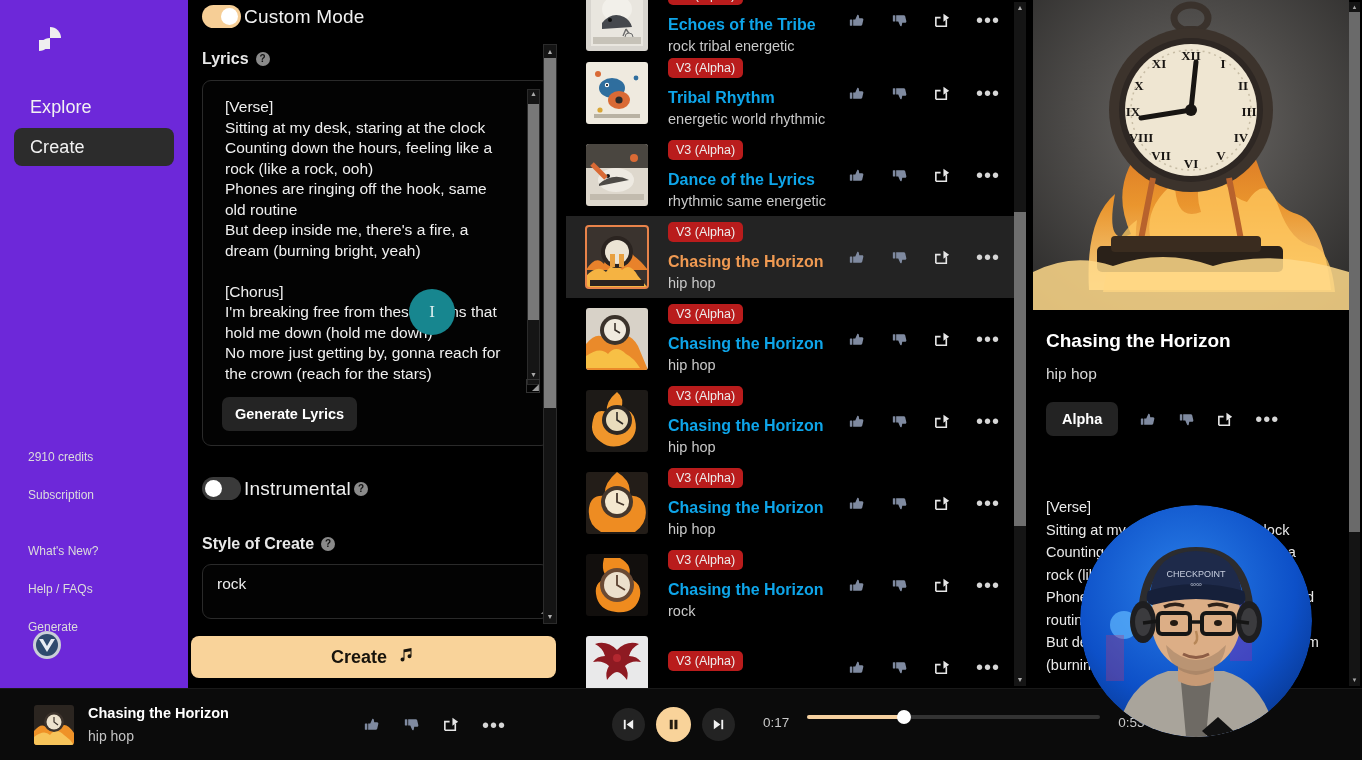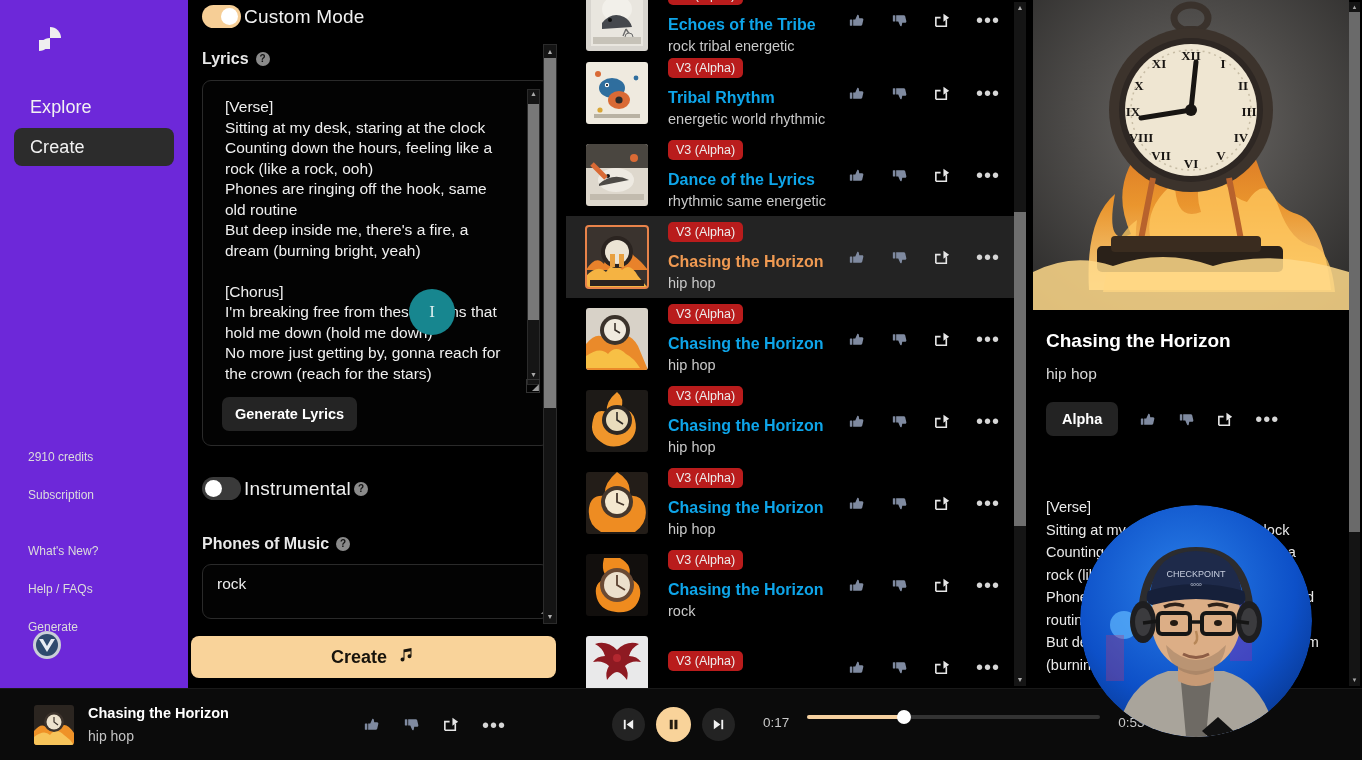--- a/index.html
+++ b/index.html
@@ -256,21 +256,21 @@
 
     <div class="toggle-row instr-row">
       <div class="toggle off">
           <span class="knob"></span>
         </div>
       <div class="toggle-label">Instrumental</div>
       <span class="qmark">?</span>
     </div>
 
     <div class="field-label style-label">
-      <span>Phones of Music</span>
+      <span>Style of Create</span>
       <span class="qmark">?</span>
     </div>
 
     <div class="style-box">
       <div class="style-value">rock</div>
       <div class="resize-grip2">◢</div>
     </div>
   </div>
 
   <div class="panel-scroll">

